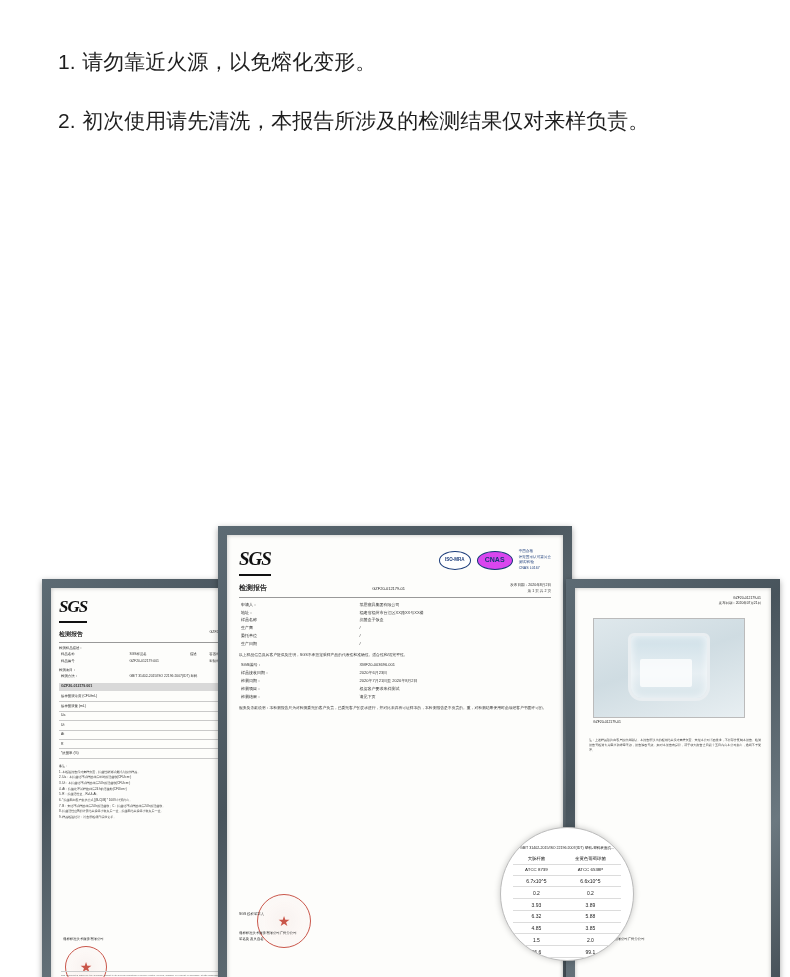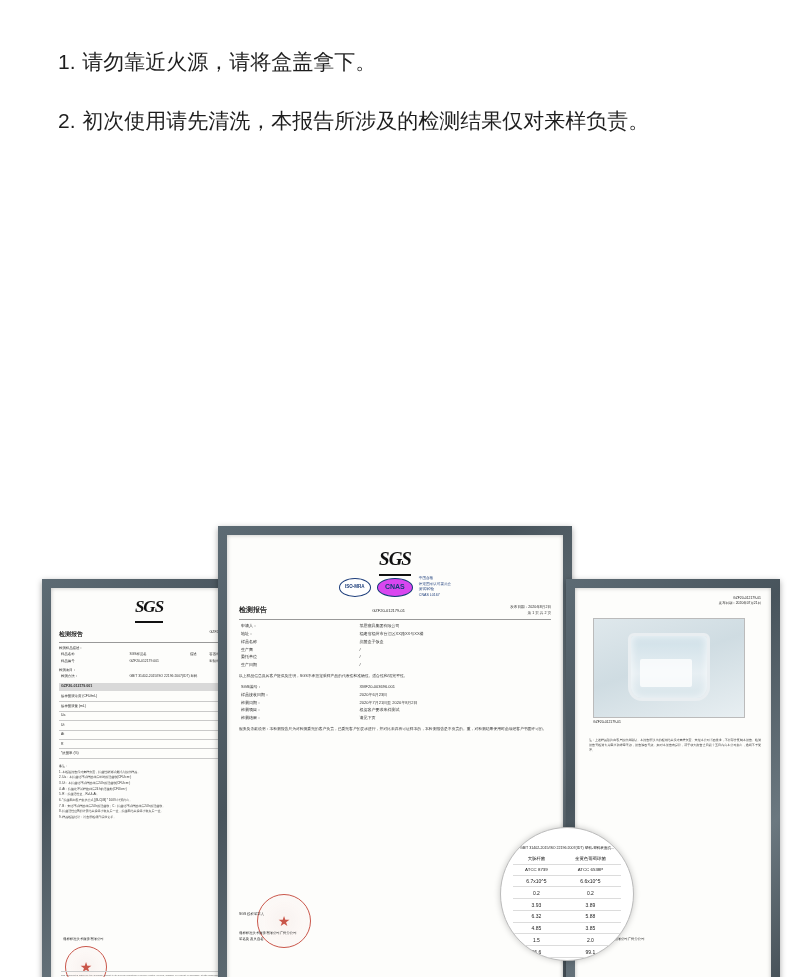--- a/index.html
+++ b/index.html
@@ -112,21 +112,20 @@
     padding-bottom: 1px;
   }
   .doc .sgs-logo { font-size: 17px; }
   .doc.center .sgs-logo { font-size: 19px; }
 
   .top-row {
     display: flex;
     align-items: center;
     justify-content: space-between;
     margin-bottom: 7px;
-    flex-direction: column;
   }
   .accred {
     display: flex;
     align-items: center;
     gap: 6px;
   }
   .badge-oval {
     width: 30px; height: 17px;
     border-radius: 50%;
     border: 1.2px solid #1b3c7a;
@@ -320,21 +319,21 @@
 </style>
 </head>
 <body>
 
 <div class="page">
 
 
   <div class="notes">
     <div class="note">
       <span class="num">1.</span>
-      <span>请勿靠近火源，请将盒盖拿下。</span>
+      <span>请勿靠近火源，以免熔化变形。</span>
     </div>
     <div class="note">
       <span class="num">2.</span>
       <span>初次使用请先清洗，本报告所涉及的检测结果仅对来样负责。</span>
     </div>
   </div>
 
   <div class="certs">
 
     <div class="frame frame-left">

